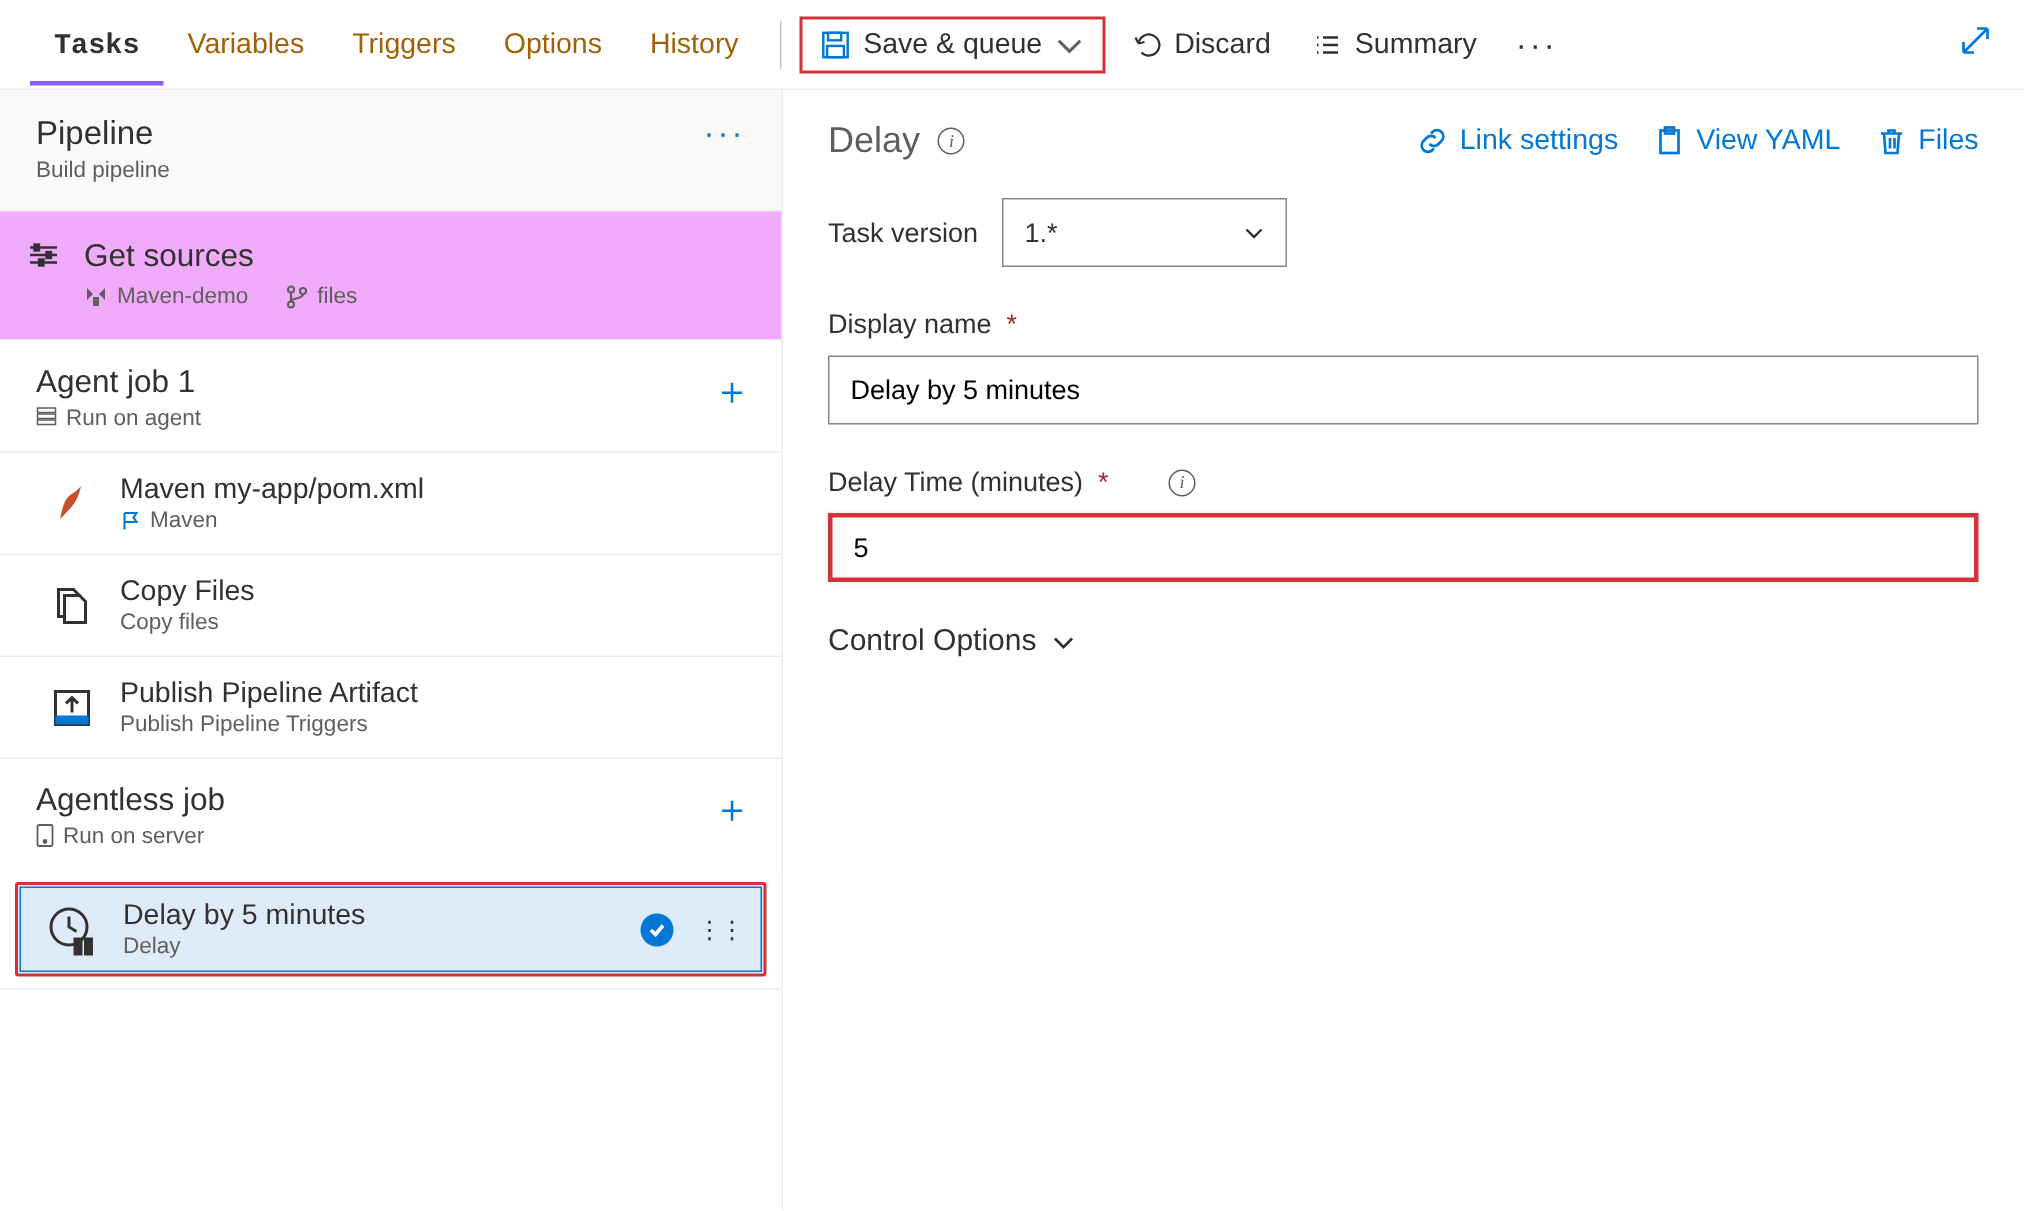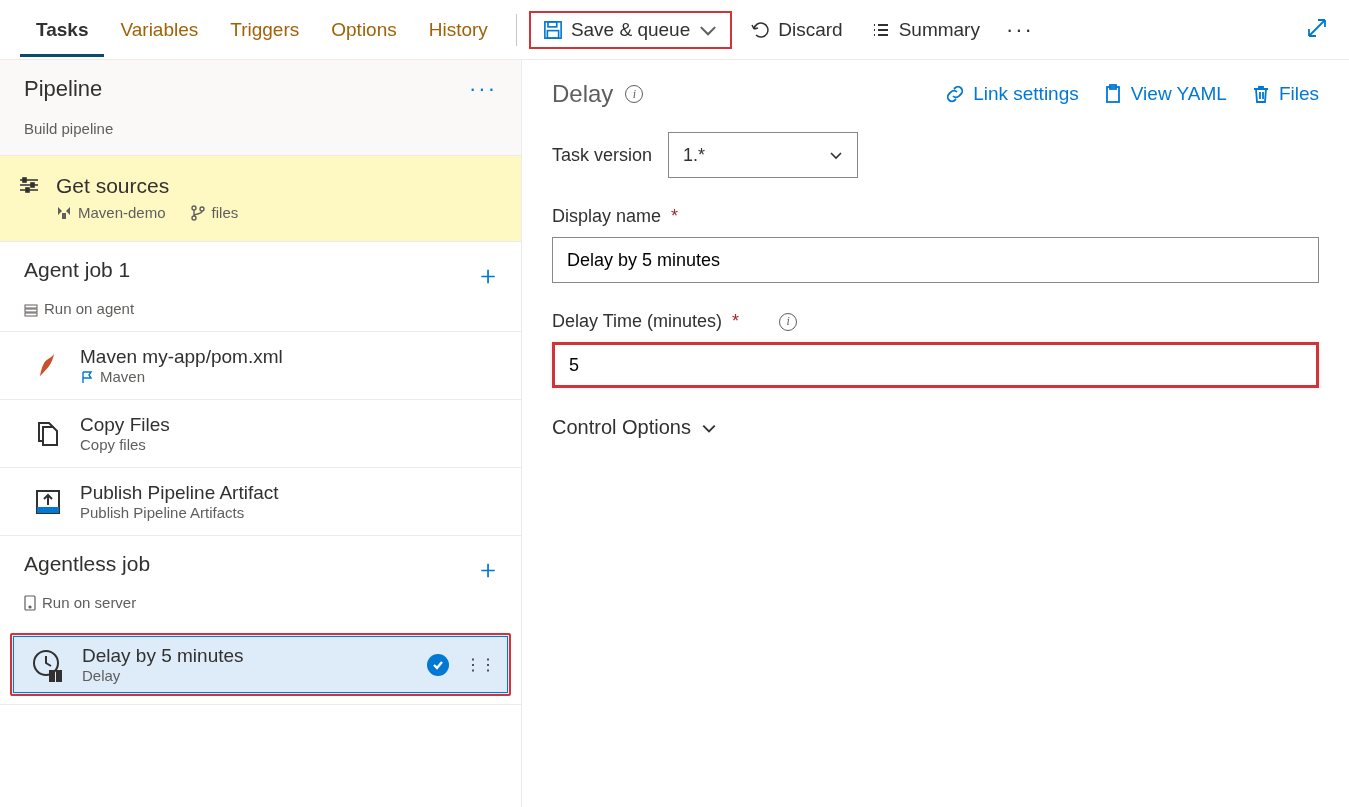--- a/index.html
+++ b/index.html
@@ -1,47 +1,47 @@
 <!DOCTYPE html>
 <html><head>
 <meta charset="utf-8">
 <style>
 * { box-sizing: border-box; margin: 0; padding: 0; font-family: "Segoe UI", -apple-system, sans-serif; }
 body { background: #fff; color: #323130; width: 1349px; height: 807px; overflow: hidden; }
 .top-row { display:flex; align-items:center; height:60px; border-bottom:1px solid #edebe9; }
 .tabs { display:flex; gap:0; padding-left:20px; }
 .tab { font-size:19px; padding:16px 16px 13px; color:#a16207; cursor:pointer; }
-.tab.active { font-weight:600; border-bottom:3px solid #0c4a6e; color:#323130; }
+.tab.active { font-weight:600; border-bottom:3px solid #8b5cf6; color:#323130;font-family:Liberation Mono, monospace; }
 .divider { width:1px; height:32px; background:#c8c6c4; margin:0 12px; }
 .toolbar { display:flex; align-items:center; gap:8px; }
 .tool-btn { display:flex; align-items:center; gap:8px; font-size:19px; padding:6px 10px; cursor:pointer; color:#323130; }
 .tool-btn svg { width:20px; height:20px; }
 .save-queue { border:2px solid #d13438; padding:6px 12px; }
 .more-dots { font-size:22px; letter-spacing:2px; padding:0 8px; cursor:pointer; }
 .expand-icon { margin-left:auto; margin-right:20px; }
 .main { display:flex; height:calc(100% - 60px); }
 .left { width:522px; border-right:1px solid #edebe9; background:#fff; overflow:auto; }
 .right { flex:1; padding:20px 30px; overflow:auto; }
 
 .pipeline-section { display:flex; align-items:flex-start; justify-content:space-between; padding:16px 24px 18px; border-bottom:1px solid #edebe9; background:#faf9f8; }
-.section-head { display:flex; flex-direction:column; gap:18px; }
+.section-head { display:flex; flex-direction:column; gap:3px; }
 .section-title { font-size:22px; font-weight:400; }
 .section-sub { font-size:15px; color:#605e5c; }
 .ellipsis-icon { color:#0078d4; font-size:22px; letter-spacing:2px; cursor:pointer; }
 
-.sources { display:flex; align-items:flex-start; gap:16px; padding:18px 18px 20px; border-bottom:1px solid #edebe9; background:#fef9c3; cursor:pointer; }
+.sources { display:flex; align-items:flex-start; gap:16px; padding:18px 18px 20px; border-bottom:1px solid #edebe9; background:#f0abfc; cursor:pointer; }
 .src-icon { color:#323130; }
 .sources-body .src-title { font-size:21px; }
 .sources-sub { display:flex; gap:24px; margin-top:6px; font-size:15px; color:#605e5c; align-items:center; }
 .sources-sub .mini { display:flex; gap:6px; align-items:center; }
 
 .job-section { border-bottom:1px solid #edebe9; }
 .job-head { display:flex; justify-content:space-between; align-items:flex-start; padding:16px 20px 14px 24px; background:#fff; cursor:pointer; }
 .job-head .section-title { font-size:21px; }
-.job-head .section-sub { font-size:15px; display:flex; align-items:flex-end; gap:6px; }
+.job-head .section-sub { font-size:15px; display:flex; align-items:flex-start; gap:6px; }
 .plus-icon { color:#0078d4; font-size:26px; font-weight:300; cursor:pointer; }
 
 .task-item { display:flex; align-items:center; gap:16px; padding:14px 18px 14px 32px; cursor:pointer; border-top:1px solid #edebe9; }
 .task-item .task-icon { width:32px; height:32px; display:flex; align-items:center; justify-content:center; }
 .task-txt { flex:1; }
 .task-name { font-size:19px; }
 .task-type { font-size:15px; color:#605e5c; display:flex; align-items:center; gap:6px; }
 .flag-icon { color:#0078d4; }
 
 .selected-task { background:#deecf9; margin:8px 10px; border:2px solid #d13438; border-radius:2px; outline:1px solid #0078d4; outline-offset:-4px; display:flex; align-items:center; gap:16px; padding:10px 14px 10px 18px; cursor:pointer; }
@@ -200,21 +200,21 @@
       <div class="task-item">
         <div class="task-icon">
           <svg width="30" height="30" viewBox="0 0 30 30">
               <rect x="4" y="4" width="22" height="22" fill="none" stroke="#323130" stroke-width="2"></rect>
               <rect x="4" y="20" width="22" height="6" fill="#0078d4"></rect>
               <path d="M15 18V8M11 12l4-4 4 4" fill="none" stroke="#323130" stroke-width="2"></path>
             </svg>
         </div>
         <div class="task-txt">
           <div class="task-name">Publish Pipeline Artifact</div>
-          <div class="task-type">Publish Pipeline Artifacts</div>
+          <div class="task-type">Publish Pipeline Triggers</div>
         </div>
       </div>
     </div>
 
     <div class="job-section">
       <div class="job-head">
         <div class="section-head">
           <div class="section-title">Agentless job</div>
           <div class="section-sub">
             <svg width="12" height="16" viewBox="0 0 12 16" fill="none" stroke="#605e5c" stroke-width="1.2">

